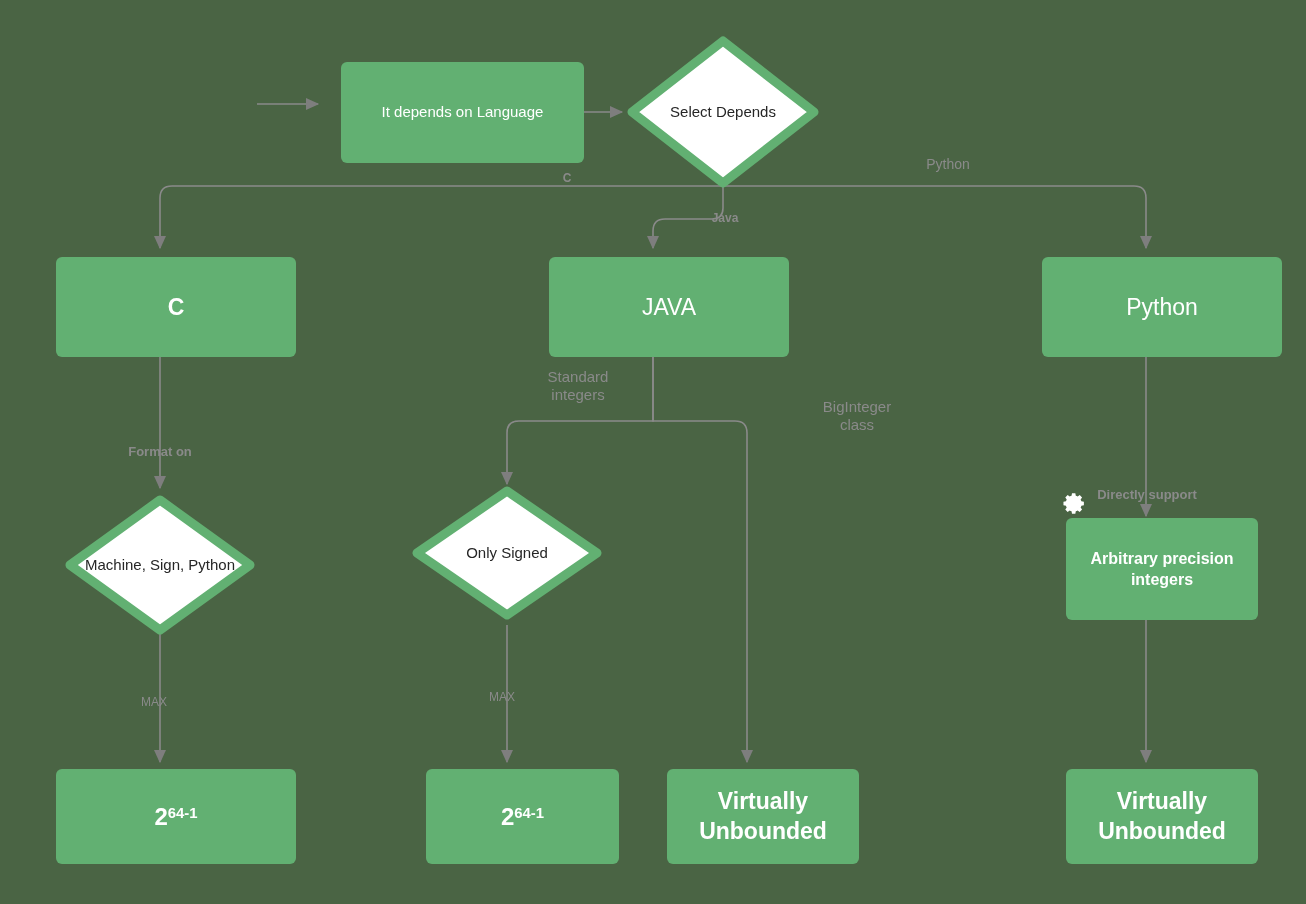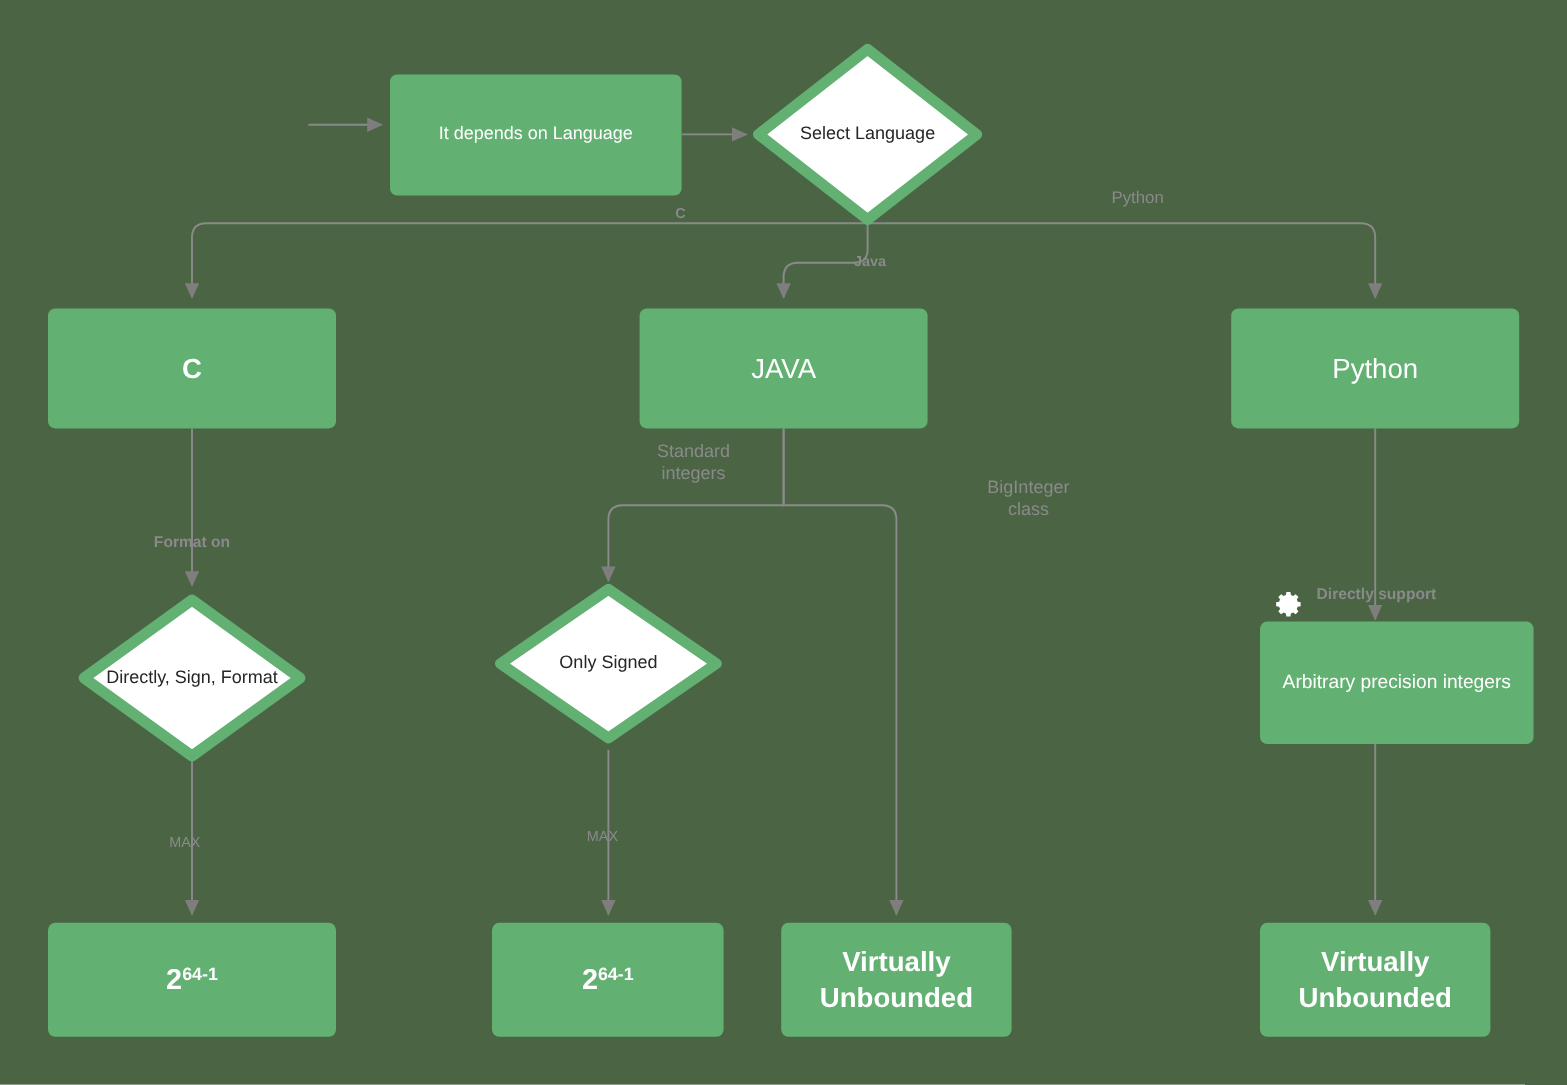--- a/index.html
+++ b/index.html
@@ -29,20 +29,21 @@
     display: flex;
     align-items: center;
     justify-content: center;
     text-align: center;
     color: #ffffff;
     z-index: 2;
   }
   .node-rect {
     background: #62b072;
     border-radius: 6px;
+    margin-left: 16px;
   }
   .node-pill {
     background: #62b072;
     border-radius: 999px;
   }
   .node-diamond {
     background: transparent;
   }
   .diamond-shape {
     position: absolute;
@@ -122,57 +123,57 @@
 
 
   <div class="node node-rect" style="left:325px; top:62px; width:243px; height:101px; font-size:15px; line-height:1.35; padding:0 24px;">
     <span>It depends on Language</span>
   </div>
 
   <div class="node node-diamond" style="left:627px; top:36px; width:192px; height:152px; font-size:15px;">
     <svg class="diamond-shape" viewBox="0 0 192 152" preserveAspectRatio="none">
       <polygon points="96,5 187,76 96,147 5,76" fill="#ffffff" stroke="#62b072" stroke-width="9" stroke-linejoin="round"></polygon>
     </svg>
-    <span class="diamond-label">Select Language</span>
+    <span class="diamond-label">Select Depends</span>
   </div>
 
   <div class="node node-rect" style="left:40px; top:257px; width:240px; height:100px; font-size:23px; font-weight:bold;">
     <span>C</span>
   </div>
 
   <div class="node node-rect" style="left:533px; top:257px; width:240px; height:100px; font-size:23px;">
     <span>JAVA</span>
   </div>
 
   <div class="node node-rect" style="left:1026px; top:257px; width:240px; height:100px; font-size:23px;">
     <span>Python</span>
   </div>
 
   <div class="node node-diamond" style="left:65px; top:495px; width:190px; height:140px; font-size:15px;">
     <svg class="diamond-shape" viewBox="0 0 190 140" preserveAspectRatio="none">
       <polygon points="95,5 185,70 95,135 5,70" fill="#ffffff" stroke="#62b072" stroke-width="9" stroke-linejoin="round"></polygon>
     </svg>
-    <span class="diamond-label">Directly, Sign, Format</span>
+    <span class="diamond-label">Machine, Sign, Python</span>
   </div>
 
   <div class="node node-diamond" style="left:412px; top:486px; width:190px; height:134px; font-size:15px;">
     <svg class="diamond-shape" viewBox="0 0 190 134" preserveAspectRatio="none">
       <polygon points="95,5 185,67 95,129 5,67" fill="#ffffff" stroke="#62b072" stroke-width="9" stroke-linejoin="round"></polygon>
     </svg>
     <span class="diamond-label">Only Signed</span>
   </div>
 
   <div class="gear-icon" style="left:1062px; top:491px; font-size:25px;">
     <svg width="25" height="25" viewBox="0 0 24 24" fill="#ffffff">
       <path d="M12 8.2a3.8 3.8 0 1 0 0 7.6 3.8 3.8 0 0 0 0-7.6zm0 5.6a1.8 1.8 0 1 1 0-3.6 1.8 1.8 0 0 1 0 3.6z"></path>
       <path d="M21 13.6v-3.2l-2.4-.45a6.9 6.9 0 0 0-.72-1.74l1.38-2L17 3.94l-2 1.4a6.9 6.9 0 0 0-1.74-.72L12.8 2.2H9.6l-.45 2.42a6.9 6.9 0 0 0-1.74.72l-2-1.4L3.15 6.2l1.38 2a6.9 6.9 0 0 0-.72 1.75L1.4 10.4v3.2l2.4.45c.16.62.4 1.2.72 1.74l-1.38 2 2.26 2.27 2-1.4c.55.32 1.13.56 1.75.72l.45 2.42h3.2l.45-2.42a6.9 6.9 0 0 0 1.74-.72l2 1.4 2.27-2.27-1.38-2c.32-.54.56-1.12.72-1.74L21 13.6z"></path>
     </svg>
   </div>
 
-  <div class="node node-rect" style="left:1050px; top:518px; width:228px; height:102px; font-size:16px; font-weight:normal; line-height:1.33; padding:0 18px;">
+  <div class="node node-rect" style="left:1050px; top:518px; width:192px; height:102px; font-size:16px; font-weight:bold; line-height:1.33; padding:0 18px;">
     <span>Arbitrary precision integers</span>
   </div>
 
   <div class="node node-rect" style="left:40px; top:769px; width:240px; height:95px; font-size:24px; font-weight:bold;">
     <span><span>2</span><sup>64-1</sup></span>
   </div>
 
   <div class="node node-rect" style="left:410px; top:769px; width:193px; height:95px; font-size:24px; font-weight:bold;">
     <span><span>2</span><sup>64-1</sup></span>
   </div>

